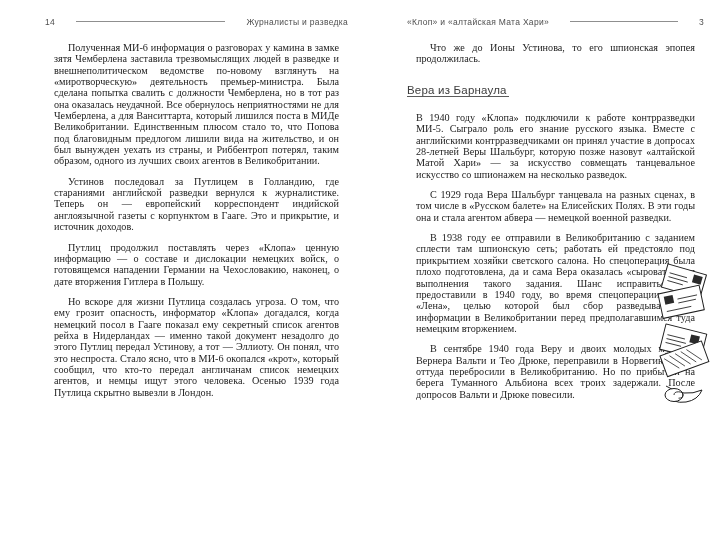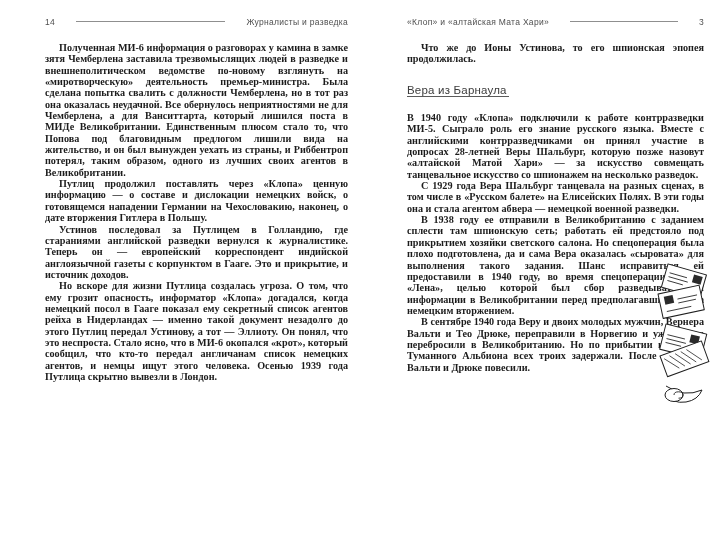--- a/index.html
+++ b/index.html
@@ -26,21 +26,21 @@
   }
   .rh-rule { flex:1; border-bottom:0.8px solid #8f8f8f; transform:translateY(-3px); }
   .rh-num, .rh-title { white-space:nowrap; }
 
   .body-text {
     margin-top:14px;
     font-size:10.2px;
     line-height:11.35px;
     text-align:justify;
   }
-  .body-text p { margin:0; text-indent:14px;font-weight:bold; }
+  .body-text p { margin:9px; text-indent:14px; }
   .body-text p.no-indent { text-indent:0; }
 
   .section-heading-wrap { margin:20px 0 15px 0; }
   .section-heading {
     display:inline-block;
     font-family:"Liberation Sans", sans-serif;
     font-weight:normal;
     font-size:11.5px;
     letter-spacing:0.2px;
     color:#3c3c3c;
@@ -59,22 +59,22 @@
 <body>
 
 <div class="page page-left">
   <div class="running-head">
     <span class="rh-num">14</span>
     <span class="rh-rule"></span>
     <span class="rh-title">Журналисты и разведка</span>
   </div>
   <div class="body-text">
     <p>Полученная МИ-6 информация о разговорах у камина в замке зятя Чемберлена заставила трезвомыслящих людей в разведке и внешнеполитическом ведомстве по-новому взглянуть на «миротворческую» деятельность премьер-министра. Была сделана попытка свалить с должности Чемберлена, но в тот раз она оказалась неудачной. Все обернулось неприятностями не для Чемберлена, а для Ванситтарта, который лишился поста в МИДе Великобритании. Единственным плюсом стало то, что Попова под благовидным предлогом лишили вида на жительство, и он был вынужден уехать из страны, и Риббентроп потерял, таким образом, одного из лучших своих агентов в Великобритании.</p>
+    <p>Устинов последовал за Путлицем в Голландию, где стараниями английской разведки вернулся к журналистике. Теперь он — европейский корреспондент индийской англоязычной газеты с корпунктом в Гааге. Это и прикрытие, и источник доходов.</p>
     <p>Путлиц продолжил поставлять через «Клопа» ценную информацию — о составе и дислокации немецких войск, о готовящемся нападении Германии на Чехословакию, наконец, о дате вторжения Гитлера в Польшу.</p>
-    <p>Устинов последовал за Путлицем в Голландию, где стараниями английской разведки вернулся к журналистике. Теперь он — европейский корреспондент индийской англоязычной газеты с корпунктом в Гааге. Это и прикрытие, и источник доходов.</p>
     <p>Но вскоре для жизни Путлица создалась угроза. О том, что ему грозит опасность, информатор «Клопа» догадался, когда немецкий посол в Гааге показал ему секретный список агентов рейха в Нидерландах — именно такой документ незадолго до этого Путлиц передал Устинову, а тот — Эллиоту. Он понял, что это неспроста. Стало ясно, что в МИ-6 окопался «крот», который сообщил, что кто-то передал англичанам список немецких агентов, и немцы ищут этого человека. Осенью 1939 года Путлица скрытно вывезли в Лондон.</p>
   </div>
 </div>
 
 <div class="page page-right">
   <div class="running-head">
     <span class="rh-title">«Клоп» и «алтайская Мата Хари»</span>
     <span class="rh-rule"></span>
     <span class="rh-num">3</span>
   </div>

